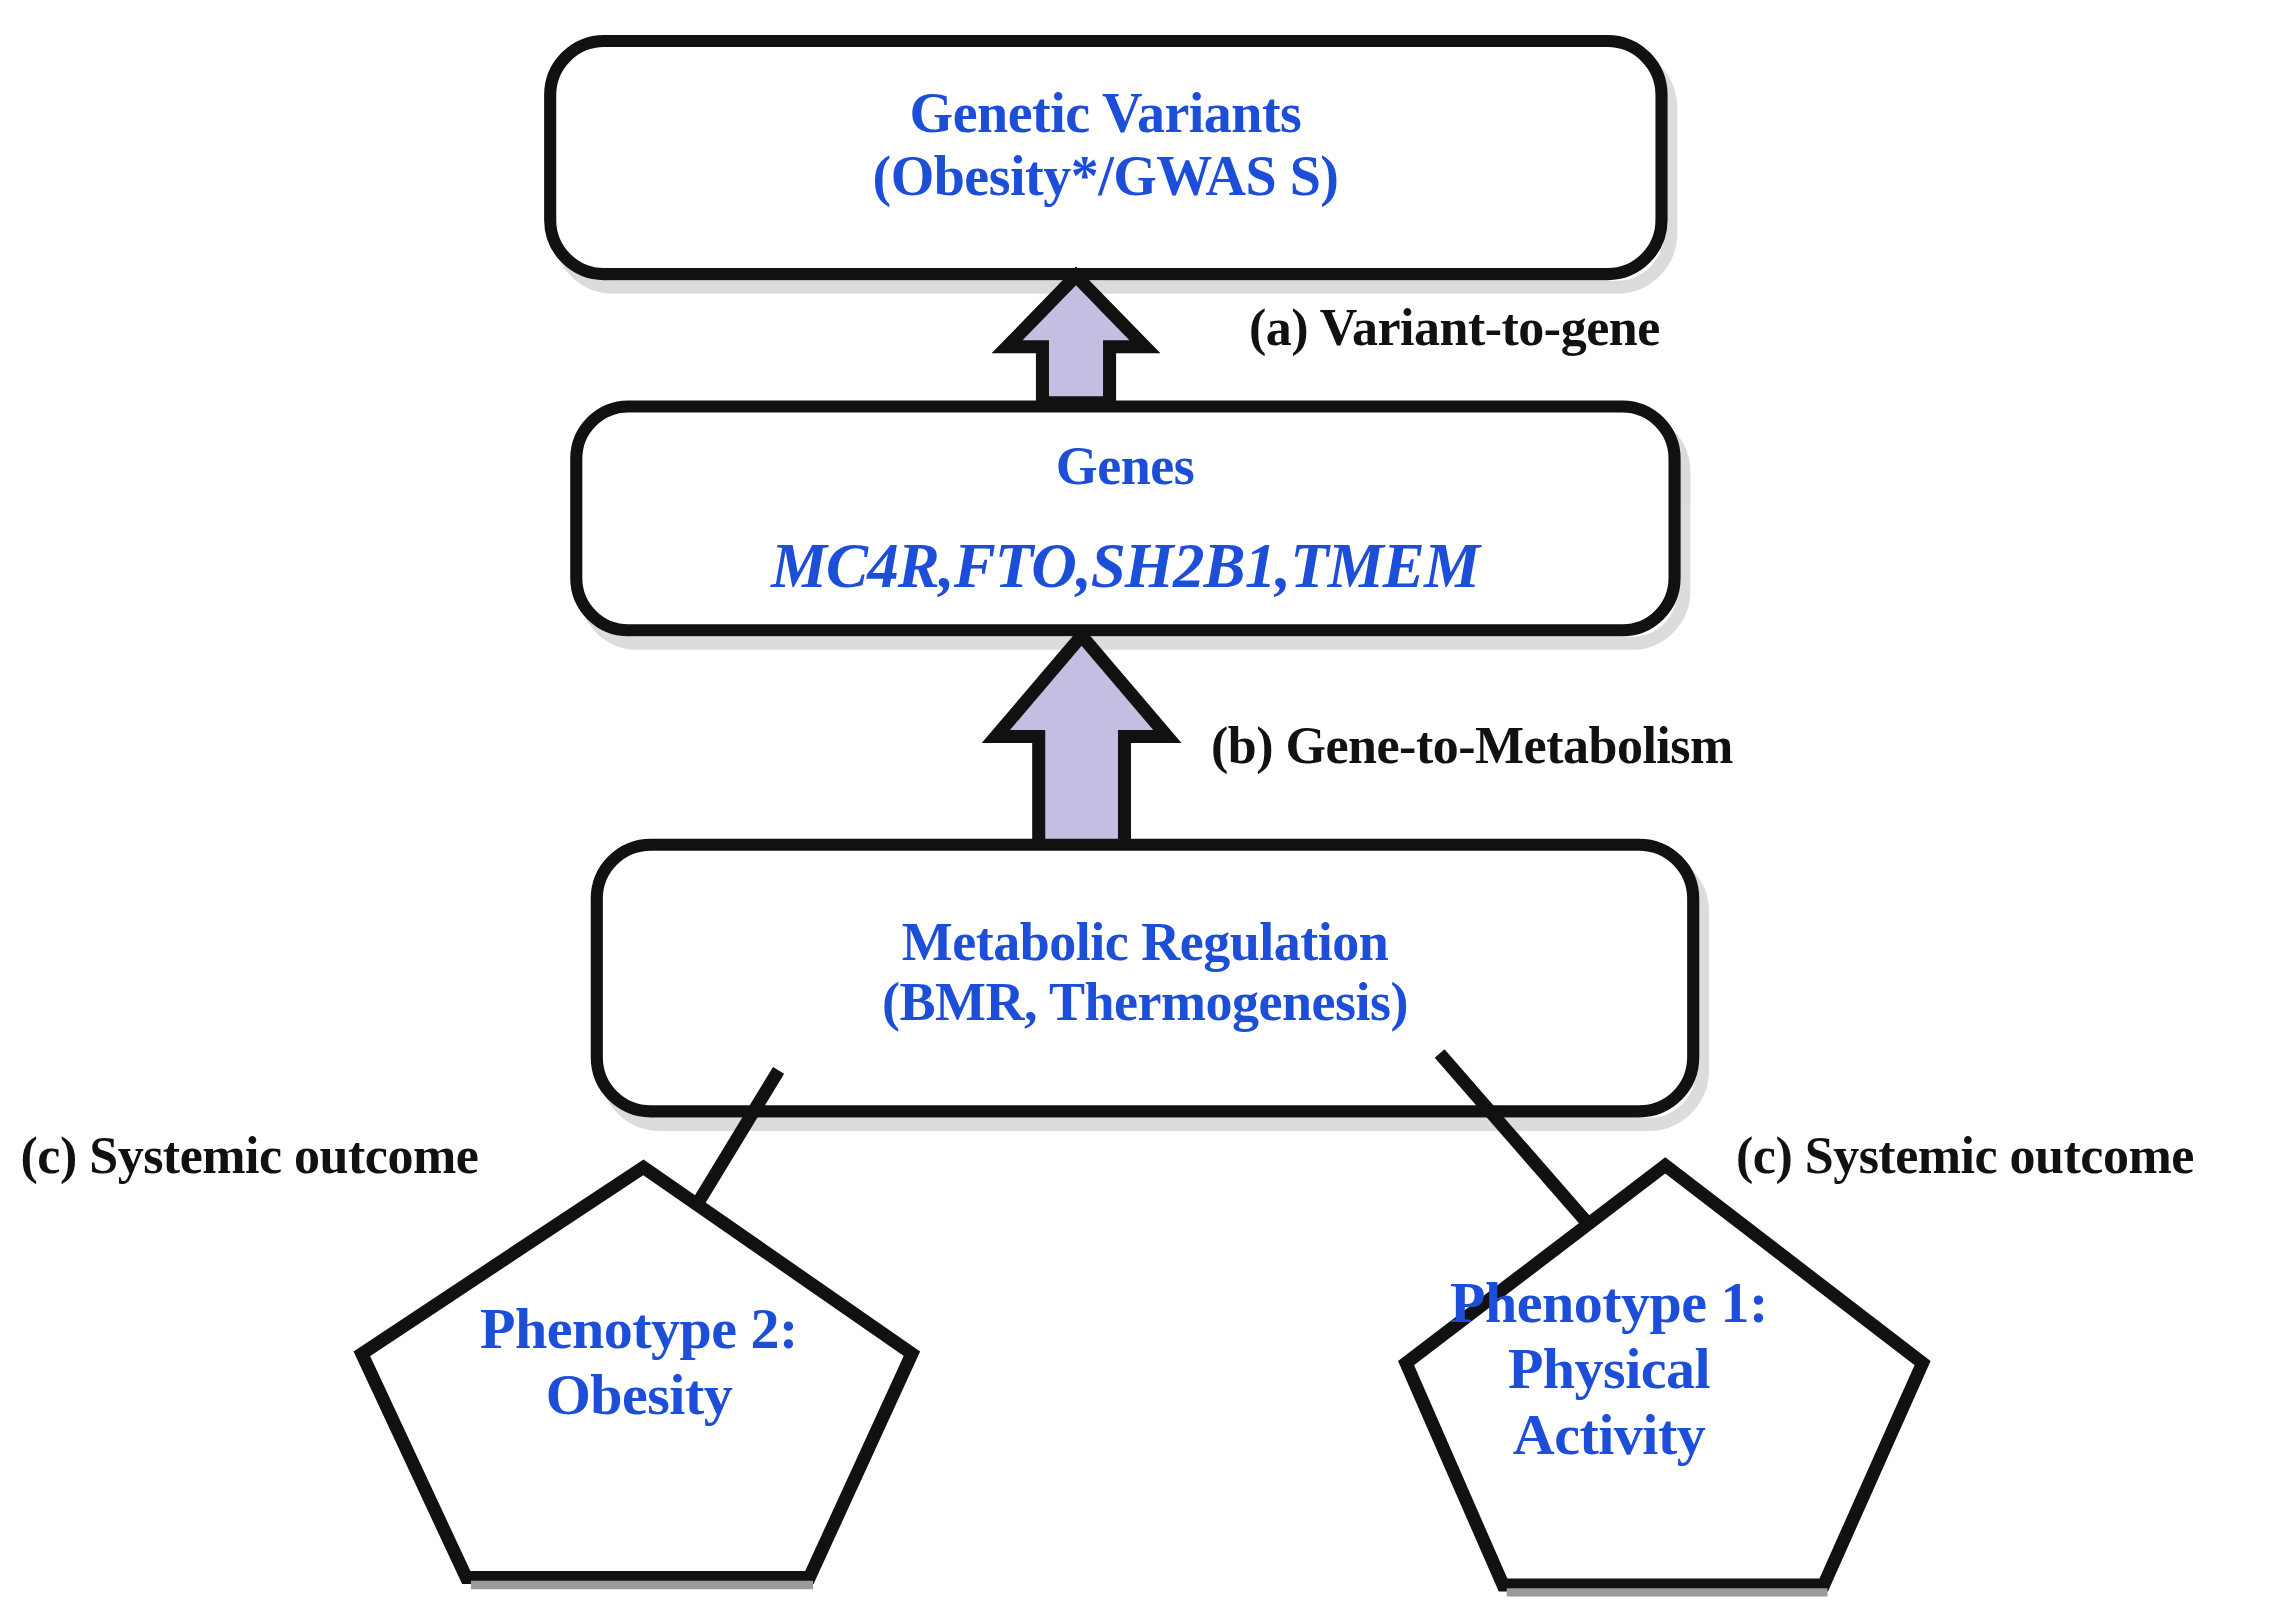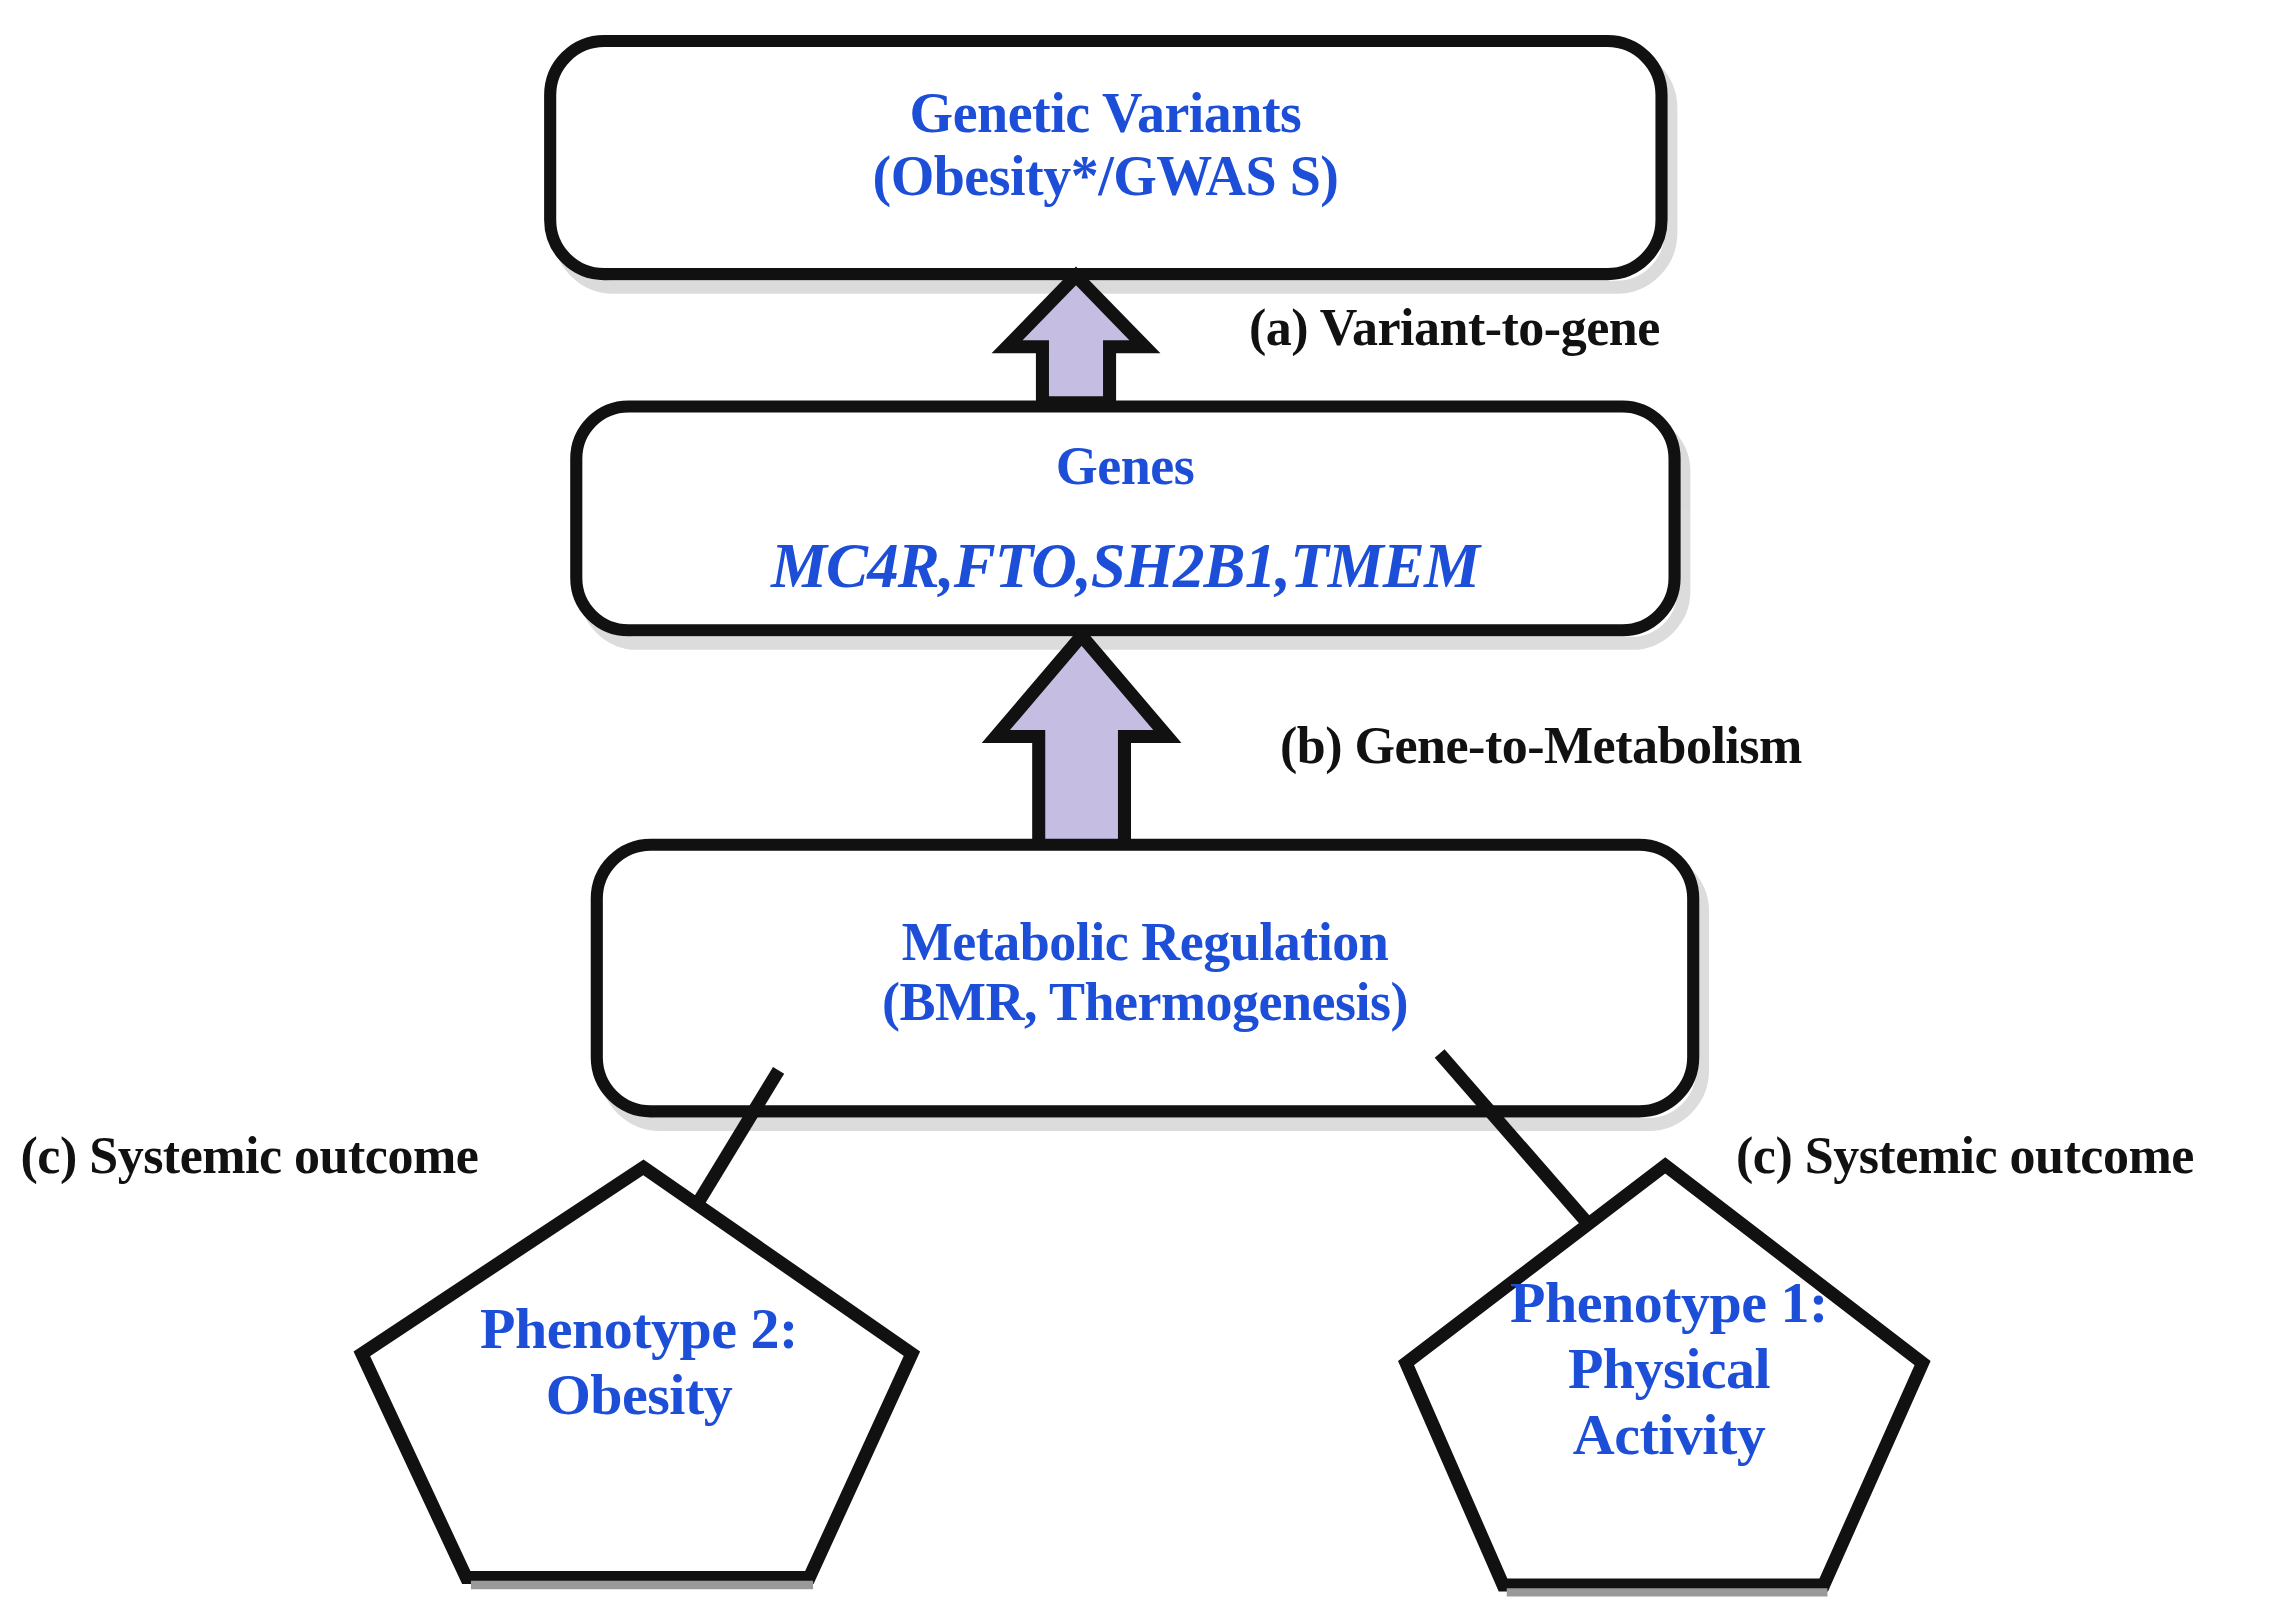--- a/index.html
+++ b/index.html
@@ -98,24 +98,24 @@
   <div class="node-text box-title" style="left:550px; top:82px; width:1111px;"><span>Genetic Variants</span><br><span>(Obesity*/GWAS S)</span></div>
 
   <div class="node-text genes-title" style="left:576px; top:436px; width:1098px;">Genes</div>
 
   <div class="node-text genes-list" style="left:576px; top:531px; width:1098px;">MC4R,FTO,SH2B1,TMEM</div>
 
   <div class="node-text metab-title" style="left:597px; top:912px; width:1096px;"><span>Metabolic Regulation</span><br><span>(BMR, Thermogenesis)</span></div>
 
   <div class="node-text pent-text" style="left:392px; top:1296px; width:494px;text-align:center;"><span>Phenotype 2:</span><br><span>Obesity</span></div>
 
-  <div class="node-text pent-text" style="left:1436px; top:1270px; width:466px;font-family:Liberation Serif, serif;"><span>Phenotype 1:</span><br><span>Physical</span><br><span>Activity</span></div>
+  <div class="node-text pent-text" style="left:1376px; top:1270px; width:466px;font-family:Liberation Serif, serif;"><span>Phenotype 1:</span><br><span>Physical</span><br><span>Activity</span></div>
 
   <div class="edge-label" style="left:1249px; top:298px;">(a) Variant-to-gene</div>
 
-  <div class="edge-label" style="left:1280px; top:716px;">(b) Gene-to-Metabolism</div>
+  <div class="edge-label" style="left:1211px; top:716px;">(b) Gene-to-Metabolism</div>
 
   <div class="edge-label" style="left:20.5px; top:1126px;">(c) Systemic outcome</div>
 
   <div class="edge-label" style="left:1736px; top:1126px;">(c) Systemic outcome</div>
 
 </div>
 
 
 </body></html>

